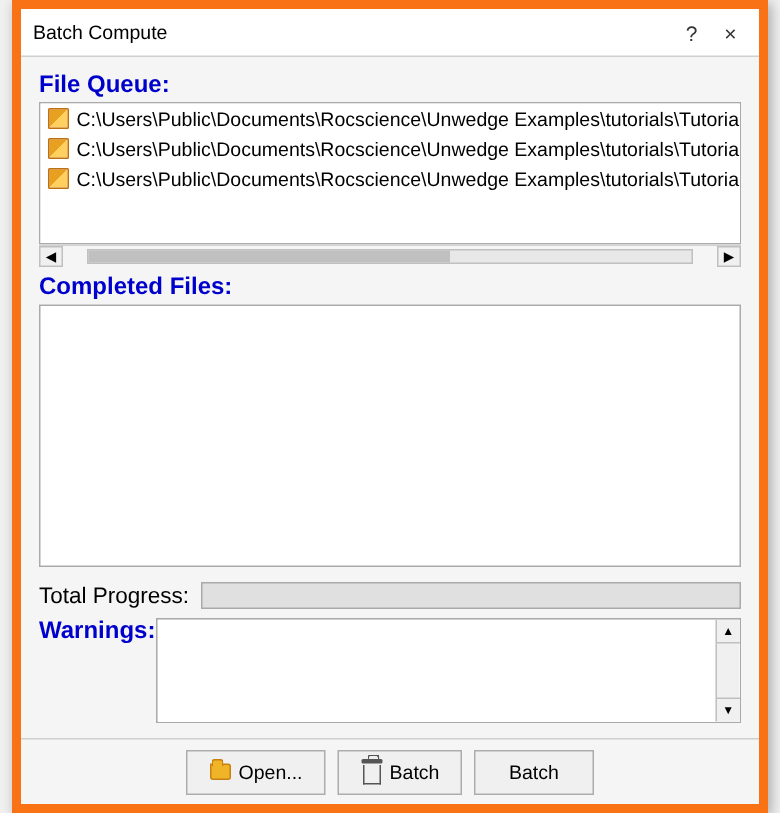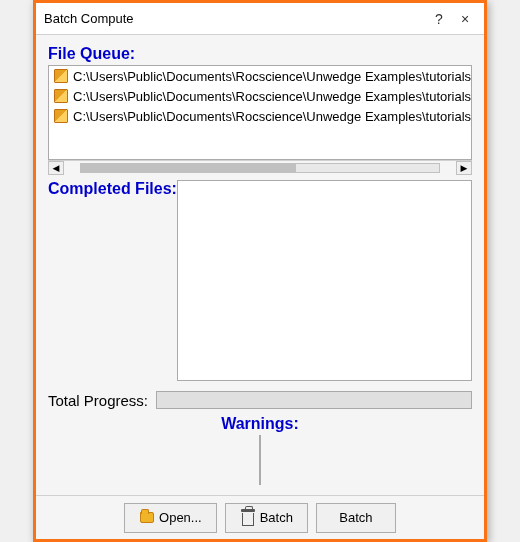--- a/index.html
+++ b/index.html
@@ -12,24 +12,24 @@
 
     body {
       background: #f0f0f0;
       display: flex;
       align-items: center;
       justify-content: center;
       min-height: 100vh;
     }
 
     .window {
-      width: 454px;
+      width: 504px;
       height: 542px;
       background: #f5f5f5;
-      border: 3px solid #f97316;
+      border: 6px solid #f97316;
       box-shadow: 2px 2px 8px rgba(0,0,0,0.3);
       display: flex;
       flex-direction: column;
     }
 
     .title-bar {
       background: #fff;
       border-bottom: 1px solid #d0d0d0;
       height: 32px;
       display: flex;
@@ -149,21 +149,21 @@
       border: 1px solid #c0c0c0;
       display: flex;
       align-items: center;
       justify-content: center;
       font-size: 9px;
       cursor: pointer;
     }
 
     .completed-section {
       display: flex;
-      flex-direction: row;
+      flex-direction: column;
       flex: 1;
       min-height: 0;
     }
 
     .completed-box {
       border: 1px solid #aaa;
       background: #fff;
       flex: 1;
       min-height: 0;
     }
@@ -184,24 +184,23 @@
 
     .progress-bar-track {
       flex: 1;
       height: 18px;
       border: 1px solid #aaa;
       background: #e0e0e0;
     }
 
     .warnings-section {
       display: flex;
-      flex-direction: column;
+      flex-direction: row;
       flex-shrink: 0;
       height: 70px;
-      align-items: center;
     }
 
     .warnings-box {
       border: 1px solid #aaa;
       background: #fff;
       flex: 1;
       overflow-y: auto;
       position: relative;
     }
 

